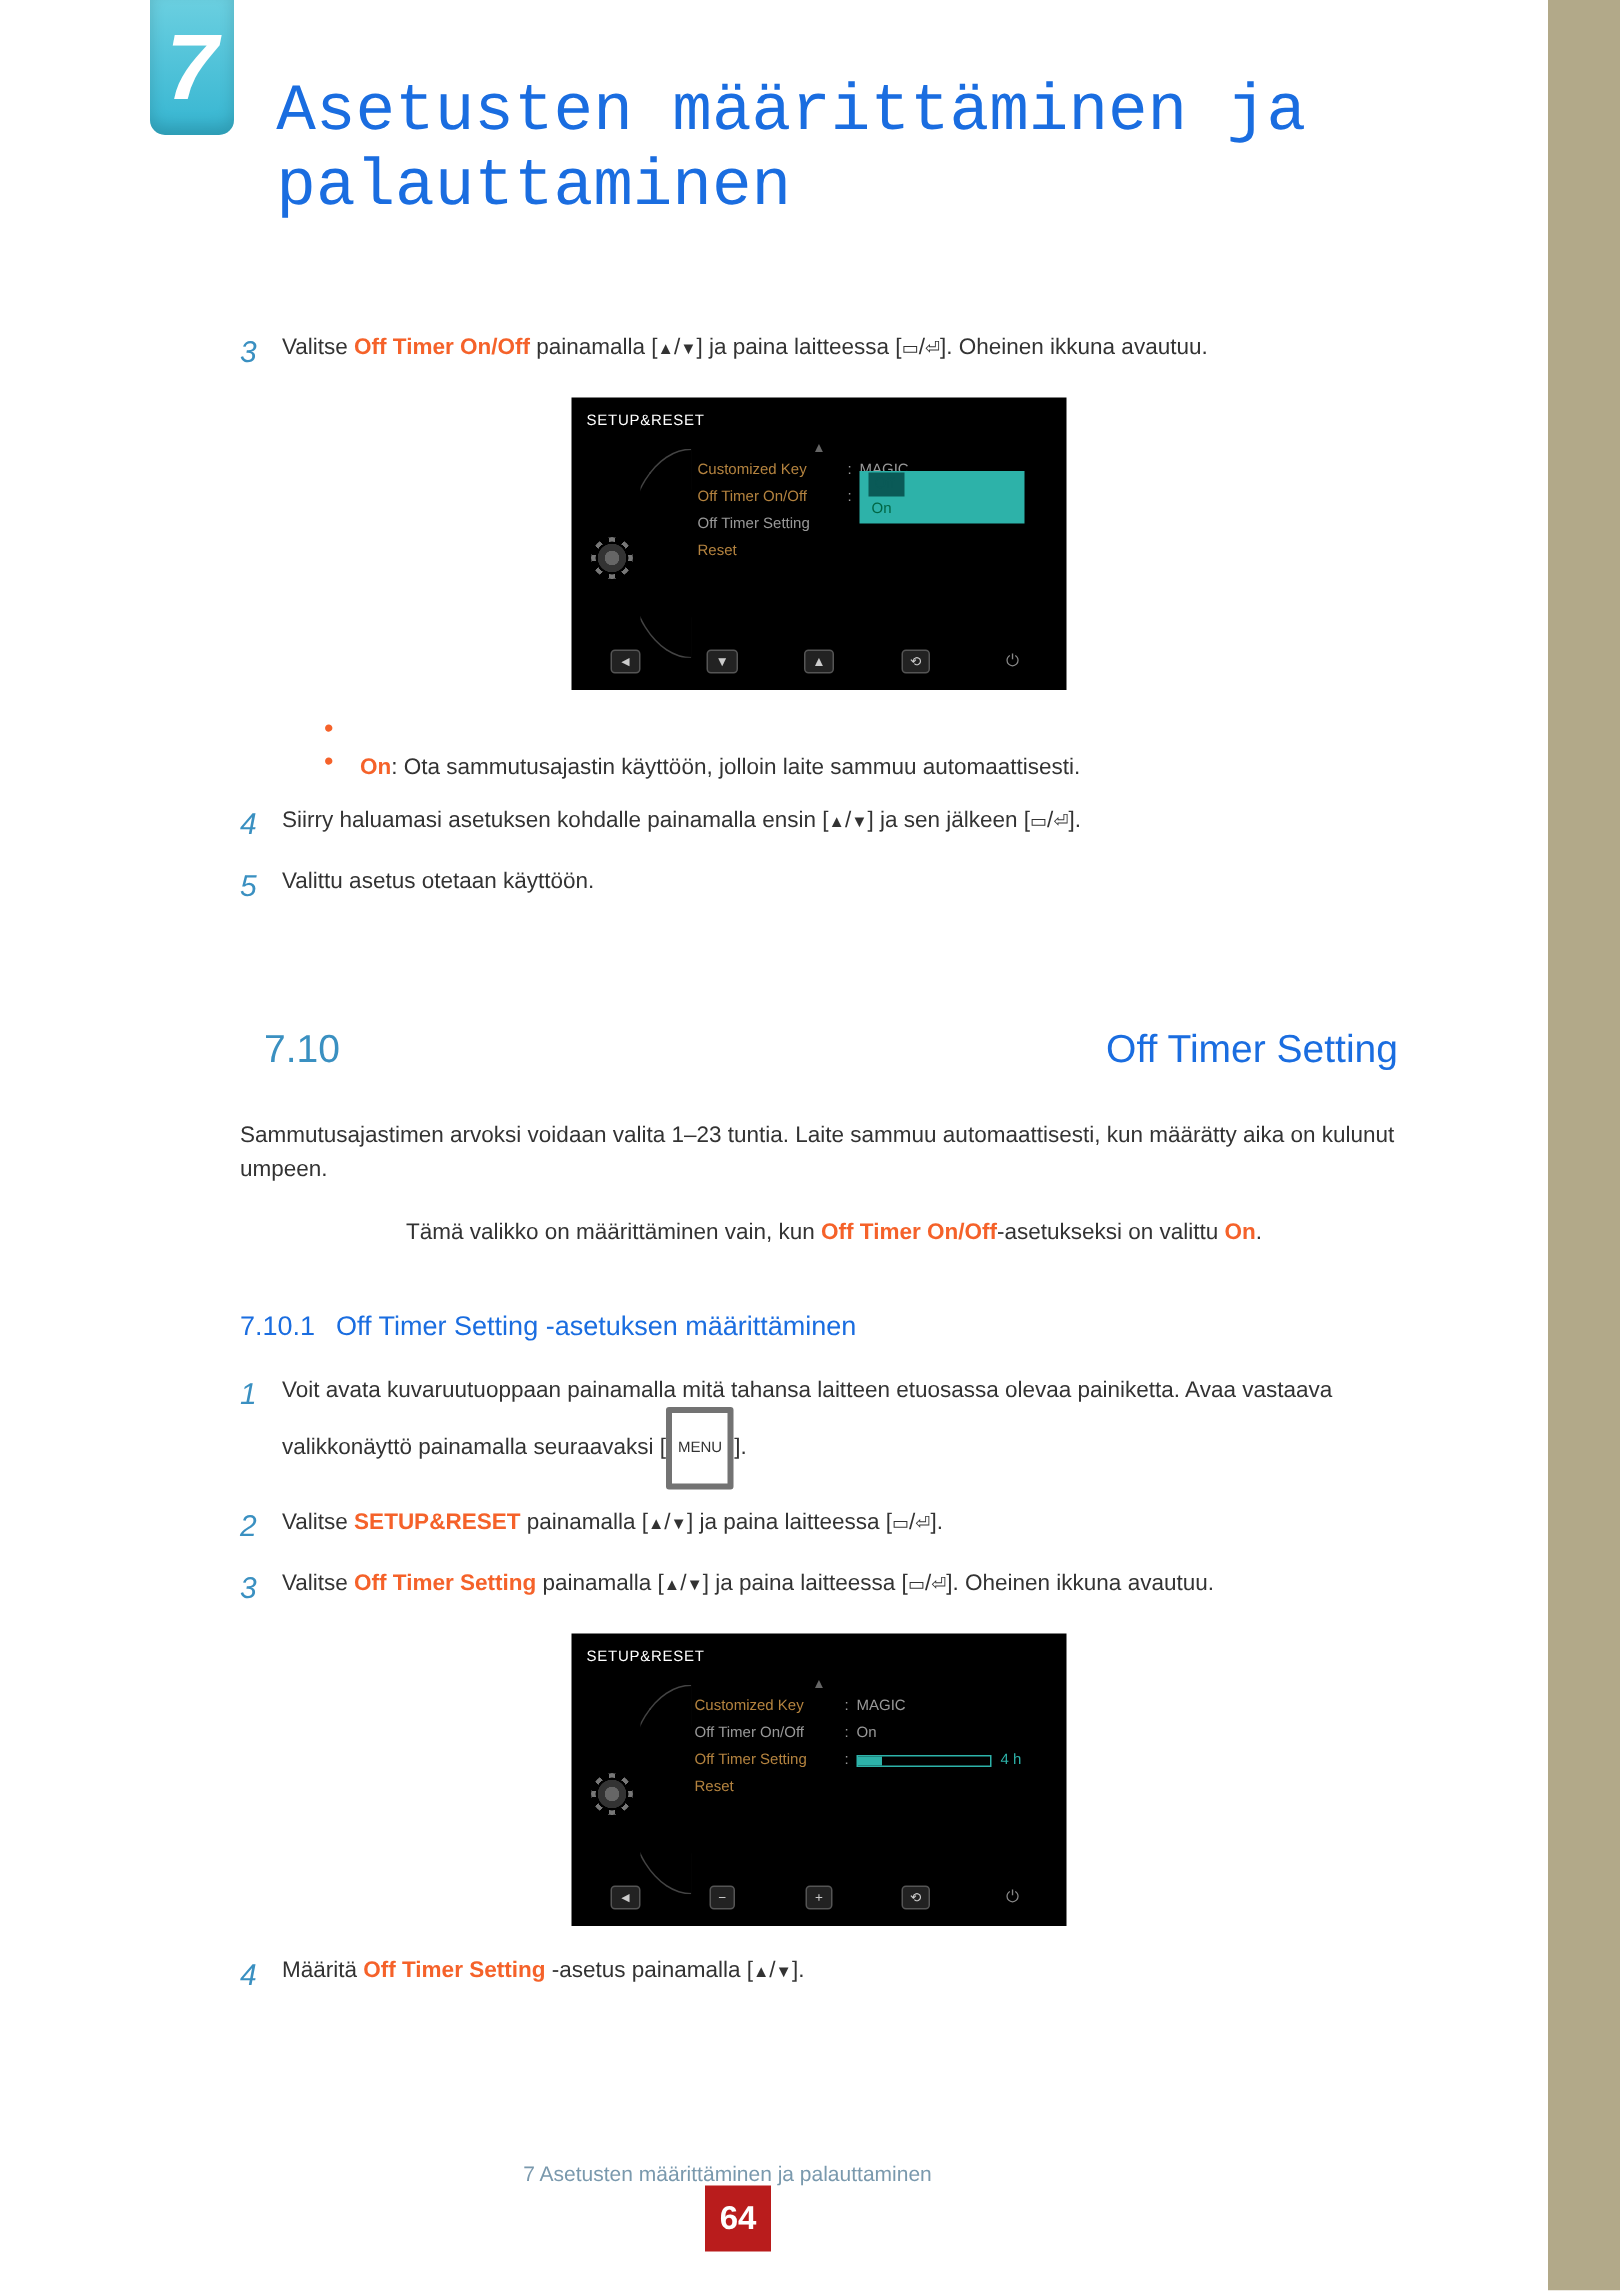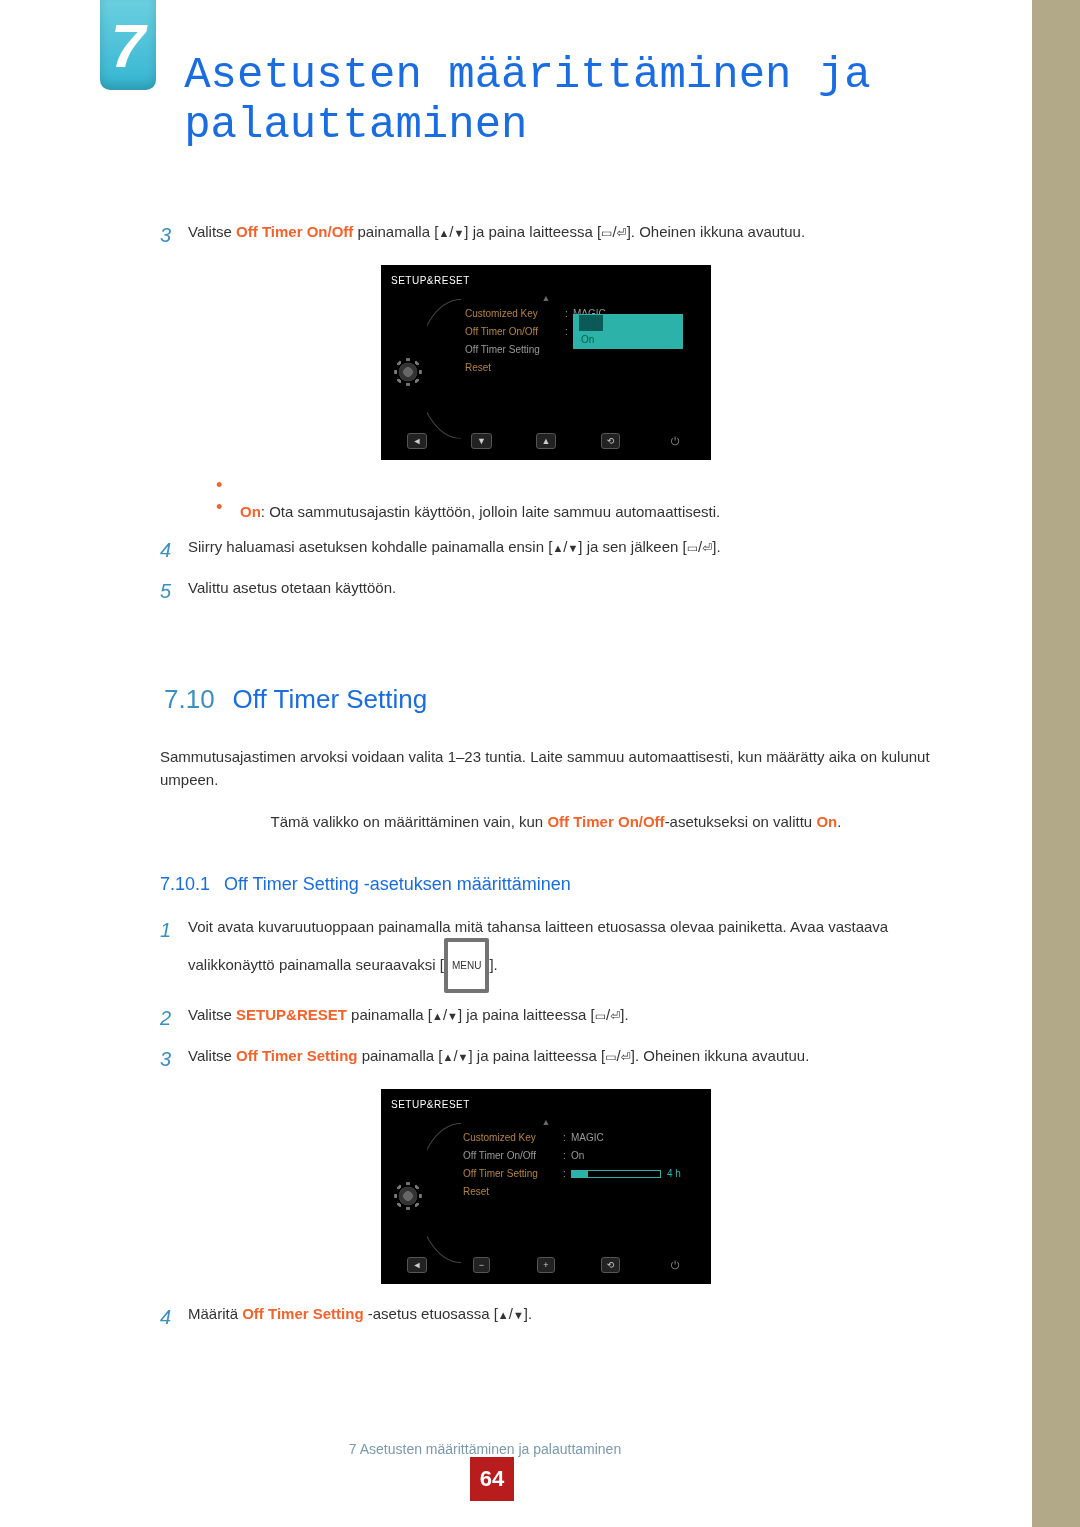--- a/index.html
+++ b/index.html
@@ -185,21 +185,22 @@
     font-size: 9px;
     line-height: 12px;
   }
   .osd-power { font-size: 11px; }
   .bullet-list { margin: 0 0 12px 56px; }
   .bullet-row { display: flex; margin-bottom: 8px; }
   .bullet-dot { color: #f5622a; width: 24px; flex: 0 0 24px; font-size:18px; line-height:14px; }
   .section-hdr {
     display: flex;
     align-items: baseline;
-    margin: 72px 0 26px 4px;
+    margin: 72px 0 26px 16px;
+    justify-content: space-between;
   }
   .section-num { color: #3a90c1; font-size: 26px; margin-right: 18px; }
   .section-title { color: #1a6de0; font-size: 26px; }
   .sub-hdr { color: #1a6de0; font-size: 18px; margin: 38px 0 16px 0; }
   .sub-num { margin-right: 14px; }
   .intro { margin-bottom: 18px; }
   .note-row {
     display: flex; align-items: flex-start;
     margin: 0 0 0 20px;
   }
@@ -378,21 +379,21 @@
         <span class="osd-fbtn"><span class="osd-ficon">−</span></span>
         <span class="osd-fbtn"><span class="osd-ficon">+</span></span>
         <span class="osd-fbtn"><span class="osd-ficon">⟲</span></span>
         <span class="osd-fbtn"><span class="osd-power">⏻</span></span>
       </div>
     </div>
 
     <div class="step">
       <div class="step-num">4</div>
       <div class="step-body">
-        <span>Määritä </span><span class="orange">Off Timer Setting</span><span> -asetus etuosassa [</span><span class="sym-tri-up"></span>/<span class="sym-tri-down"></span><span>].</span>
+        <span>Määritä </span><span class="orange">Off Timer Setting</span><span> -asetus painamalla [</span><span class="sym-tri-up"></span>/<span class="sym-tri-down"></span><span>].</span>
       </div>
     </div>
 
   </div>
 
   <div class="footer">
     <span class="footer-text">7 Asetusten määrittäminen ja palauttaminen</span>
     <span class="footer-page">64</span>
   </div>
 </div>

